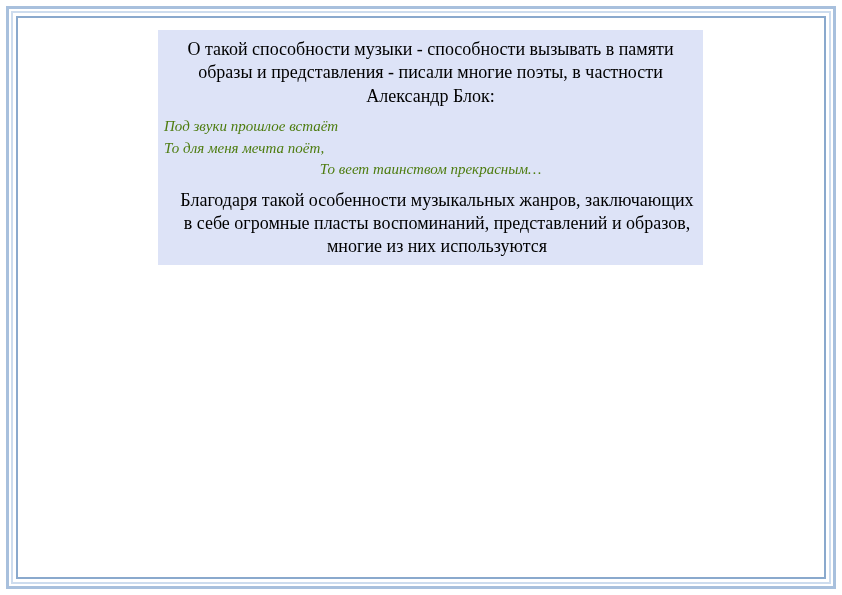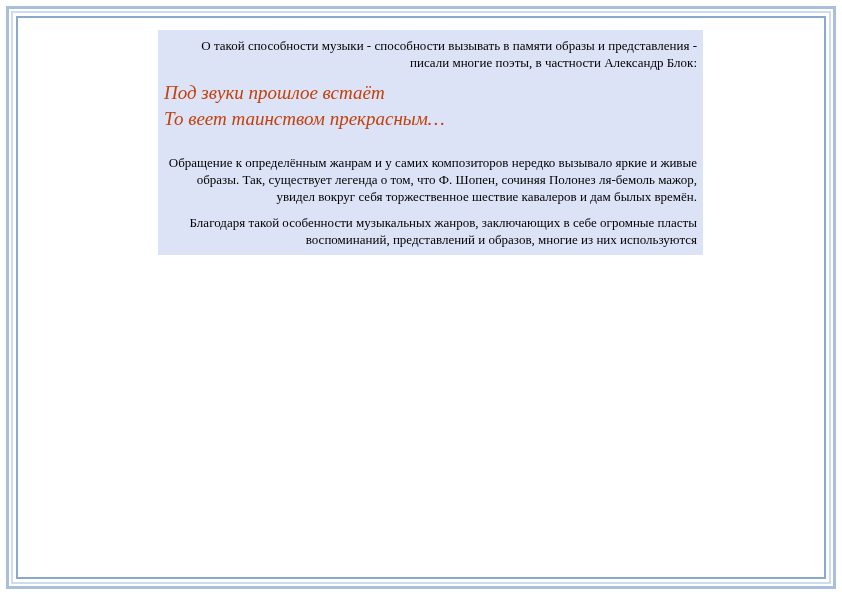--- a/index.html
+++ b/index.html
@@ -51,62 +51,63 @@
   .content-block {
     position: absolute;
     left: 158px;
     top: 30px;
     width: 545px;
     background: #dde3f7;
     padding: 8px 6px 6px 6px;
     box-sizing: border-box;
   }
   .para {
-    font-size: 13px;
+    font-size: 18px;
     line-height: 1.30;
     color: #000000;
     margin: 0 0 9px 0;
-    text-align: right;
+    text-align: center;
   }
   .para:last-child {
     margin-bottom: 0;
     margin-left: 13px;
   }
   .verse {
     font-style: italic;
-    font-size: 19px;
+    font-size: 15px;
     line-height: 1.30;
-    color: #c2410c;
+    color: #4d7c0f;
     margin: 0 0 2px 0;
     font-family: Liberation Serif, serif;
   }
   .verse-block {
     margin: 0 0 2px 0;
   }
   .tight {
-    margin-bottom: 23px;
+    margin-bottom: 9px;
+    text-align: center;
   }
 </style>
 </head>
 <body>
 
 <div class="slide">
 
   <div class="frame-outer"></div>
   <div class="frame-mid"></div>
   <div class="frame-inner"></div>
 
   <div class="content-block">
 
     <p class="para">О такой способности музыки - способности вызывать в памяти образы и представления - писали многие поэты, в частности Александр Блок:</p>
 
     <div class="verse-block">
       <div class="verse">Под звуки прошлое встаёт</div>
+      <div class="verse">То для меня мечта поёт,</div>
       <div class="verse tight">То веет таинством прекрасным…</div>
     </div>
 
 
-    <p class="para">Обращение к определённым жанрам и у самих композиторов нередко вызывало яркие и живые образы. Так, существует легенда о том, что Ф. Шопен, сочиняя Полонез ля-бемоль мажор, увидел вокруг себя торжественное шествие кавалеров и дам былых времён.</p>
 
     <p class="para">Благодаря такой особенности музыкальных жанров, заключающих в себе огромные пласты воспоминаний, представлений и образов, многие из них используются</p>
 
   </div>
 </div>
 
 </body></html>

